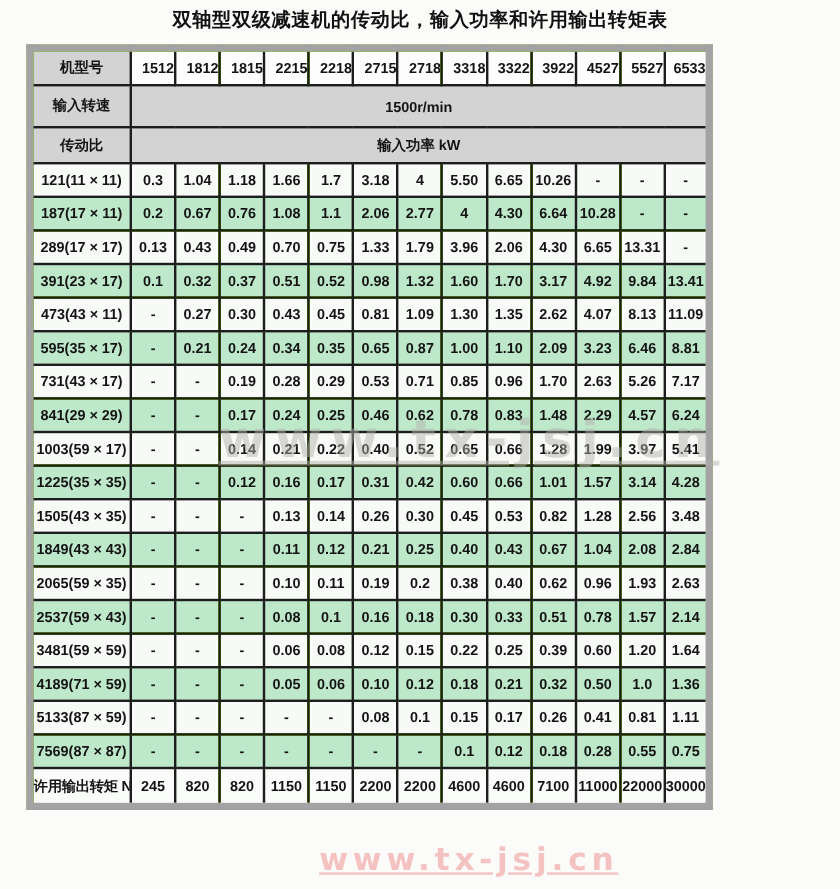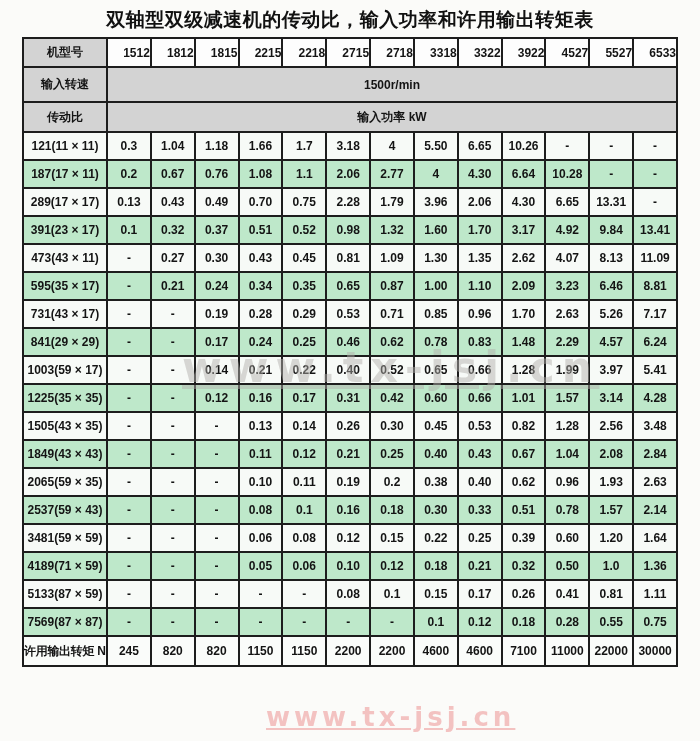--- a/index.html
+++ b/index.html
@@ -4,27 +4,27 @@
 <style>
   html,body{margin:0;padding:0;}
   body{
     width:700px;height:741px;position:relative;
     background:#fbfbf9;
     font-family:"Liberation Sans","DejaVu Sans",sans-serif;
     overflow:hidden;
   }
   .title{
     position:absolute;top:7px;left:0;width:100%;
-    text-align:center;font-size:19px;font-weight:bold;color:#111;
+    text-align:center;font-size:16px;font-weight:bold;color:#111;
     margin:0;letter-spacing:0.5px;
   }
   table.spec{
-    position:absolute;left:22px;top:37px;width:656px;
+    position:absolute;left:22px;top:37px;width:572px;
     border-collapse:collapse;table-layout:fixed;
-    border:2px solid #a3a3a3;
+    border:6px solid #a3a3a3;
     background:#84cc16;
   }
   table.spec td{
     border:2px solid #1d1d1d;
     text-align:center;vertical-align:middle;
     font-size:12px;font-weight:bold;color:#141414;
     padding:0;overflow:hidden;white-space:nowrap;
   }
   col.c-label{width:84px;}
   tr.r-model td{height:27px;background:#d3d3d3;}
@@ -128,21 +128,21 @@
         <td>-</td>
         <td>-</td>
       </tr>
       <tr class="r-data white">
         <td class="lab">289(17 × 17)</td>
         <td>0.13</td>
         <td>0.43</td>
         <td>0.49</td>
         <td>0.70</td>
         <td>0.75</td>
-        <td>2.28</td>
+        <td>1.33</td>
         <td>1.79</td>
         <td>3.96</td>
         <td>2.06</td>
         <td>4.30</td>
         <td>6.65</td>
         <td>13.31</td>
         <td>-</td>
       </tr>
       <tr class="r-data green">
         <td class="lab">391(23 × 17)</td>

